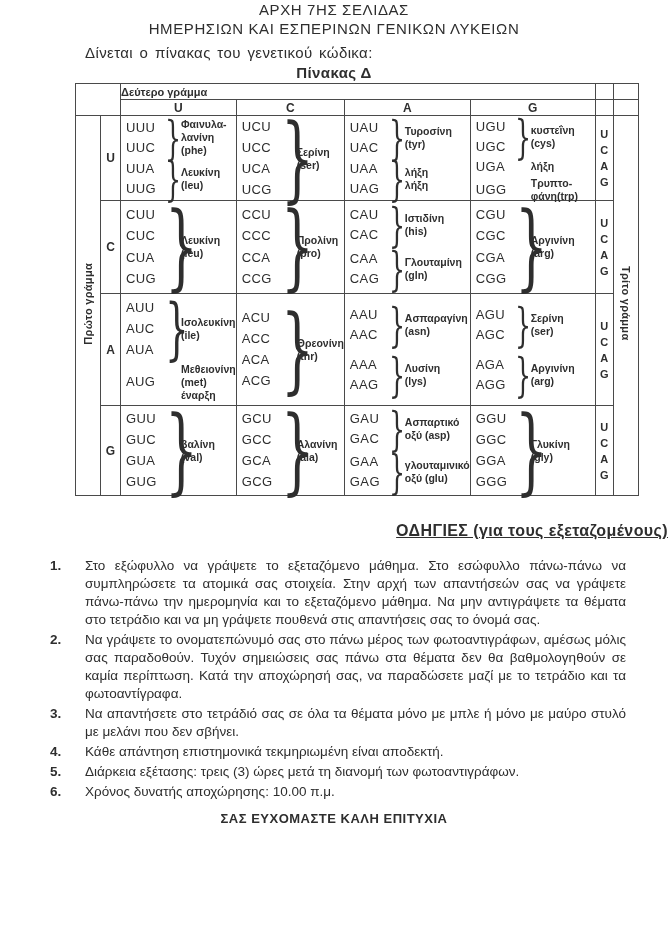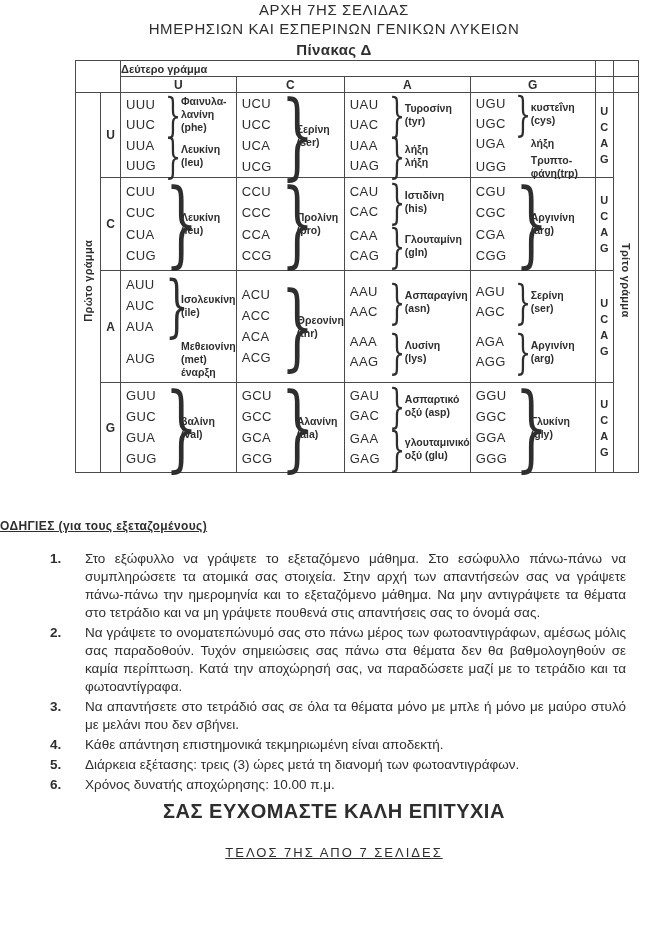--- a/index.html
+++ b/index.html
@@ -48,42 +48,43 @@
   .brace.n4 { font-size: 94px; line-height: 84px; }
   .aname { font-size: 10.5px; font-weight: bold; line-height: 13px; margin-left: 6px; white-space: nowrap; }
   .g1 .aname { margin-left: 19px; }
 
   .tstack { display: flex; flex-direction: column; justify-content: center; align-items: center;
             height: 100%; font-weight: bold; font-size: 11px; line-height: 16px; }
   .vcell { text-align: center; }
   .vtext { display: inline-block; font-size: 11px; font-weight: bold; letter-spacing: 0.3px; writing-mode: vertical-rl; }
   .vtext.up { transform: rotate(180deg); }
 
-  .instr-title { margin-top: 46px; text-align: left; font-weight: bold; font-size: 12px;
+  .instr-title { margin-top: 26px; text-align: right; font-weight: bold; font-size: 16px;
                  text-decoration: underline; letter-spacing: 0.4px; }
   .instr-list { margin: 17px 42px 0 50px; }
   .instr-item { position: relative; padding-left: 35px; text-align: justify;
                 font-size: 13.5px; line-height: 18px; margin-bottom: 2px; }
   .instr-num { position: absolute; left: 0; top: 0; font-weight: bold; }
   .b { font-weight: normal; margin-top: 35px; }
 
-  .wish { margin-top: 8px; text-align: center; font-weight: bold; font-size: 20px; line-height: 19px; letter-spacing: 0.5px; }
+  .wish { margin-top: 8px; text-align: center; font-weight: bold; font-size: 13px; line-height: 19px; letter-spacing: 0.5px; }
   .endline { margin-top: 24px; text-align: center; font-size: 13px; }
   .endline span { text-decoration: underline; letter-spacing: 2px; }
 </style>
 </head>
 <body>
 
 <div class="page">
 
   <div class="page-header">
     <div>ΑΡΧΗ 7ΗΣ ΣΕΛΙΔΑΣ</div>
     <div>ΗΜΕΡΗΣΙΩΝ ΚΑΙ ΕΣΠΕΡΙΝΩΝ ΓΕΝΙΚΩΝ ΛΥΚΕΙΩΝ</div>
   </div>
 
+  <div class="intro">Δίνεται ο πίνακας του γενετικού κώδικα:</div>
   <div class="tbl-title">Πίνακας Δ</div>
 
   <table class="gtable">
     <colgroup>
       <col style="width:25px">
         <col style="width:20px">
       <col style="width:112px">
         <col style="width:100px">
         <col style="width:100px">
         <col style="width:125px">
@@ -529,17 +530,14 @@
     </div>
     <div class="instr-item">
       <span class="instr-num">6.</span><span><span>Χρόνος δυνατής αποχώρησης: 10.00 π.μ.</span></span>
     </div>
   </div>
 
   <div class="wish">
     <div>ΣΑΣ ΕΥΧΟΜΑΣΤΕ ΚΑΛΗ ΕΠΙΤΥΧΙΑ</div>
   </div>
 
-  <div class="endline">
-    <span>ΤΕΛΟΣ 7ΗΣ ΑΠΟ 7 ΣΕΛΙΔΕΣ</span>
-  </div>
 
 </div>
 
 </body></html>

